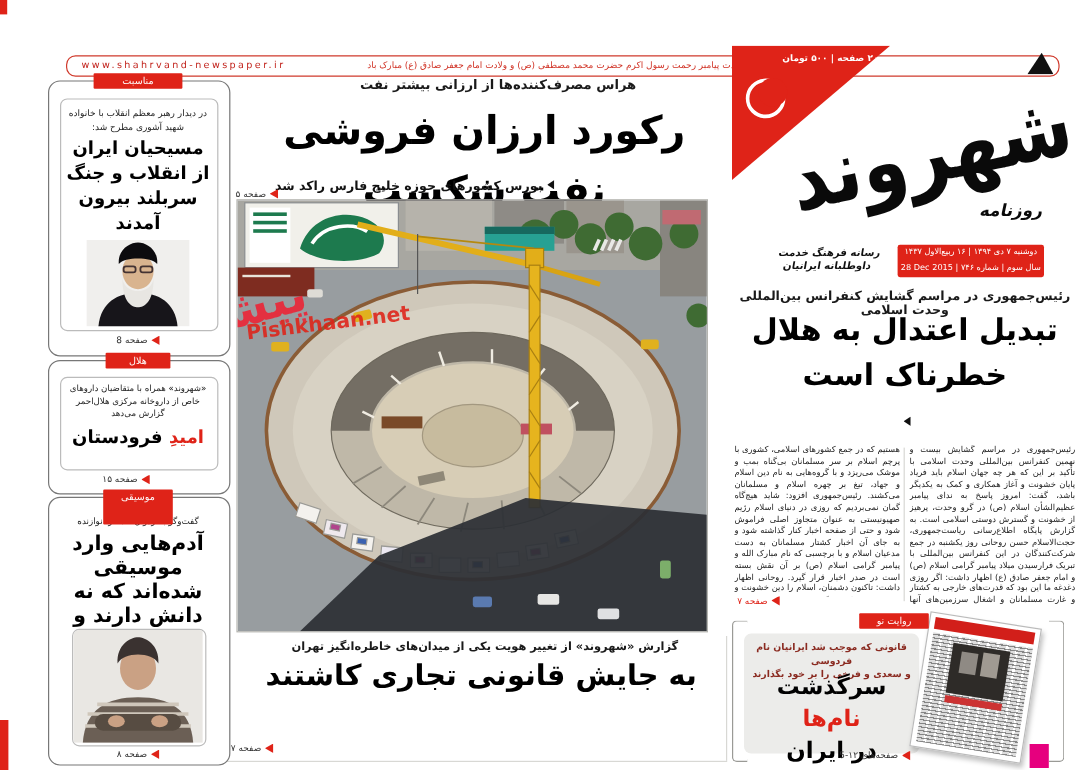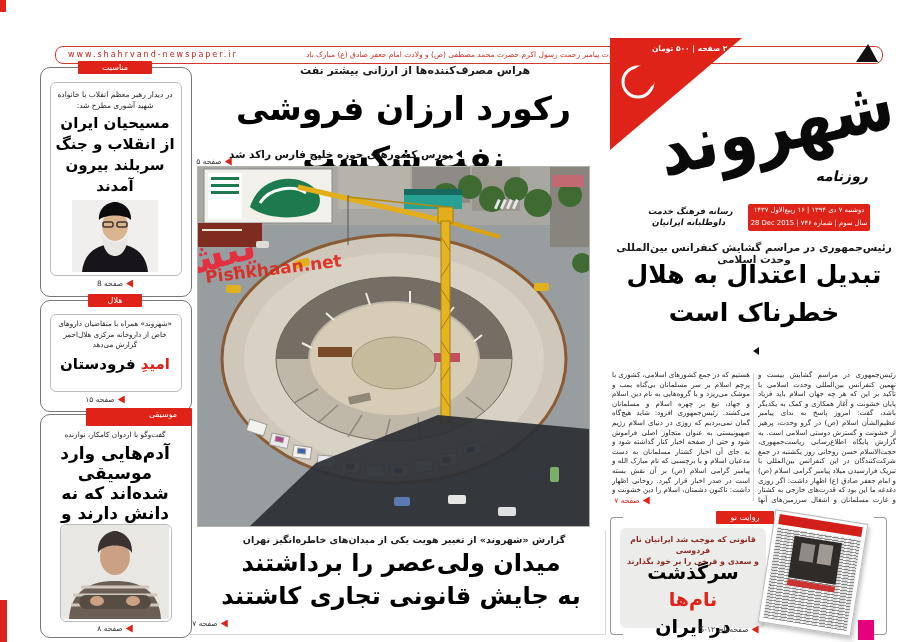--- a/index.html
+++ b/index.html
@@ -212,21 +212,20 @@
   <div class="abs bodytxt" style="left:758px;top:371px;width:138px;height:133px;overflow:hidden;">رئیس‌جمهوری در مراسم گشایش بیست و نهمین کنفرانس بین‌المللی وحدت اسلامی با تأکید بر این که هر چه جهان اسلام باید فریاد پایان خشونت و آغاز همکاری و کمک به یکدیگر باشد، گفت: امروز پاسخ به ندای پیامبر عظیم‌الشأن اسلام (ص) در گرو وحدت، پرهیز از خشونت و گسترش دوستی اسلامی است. به گزارش پایگاه اطلاع‌رسانی ریاست‌جمهوری، حجت‌الاسلام حسن روحانی روز یکشنبه در جمع شرکت‌کنندگان در این کنفرانس بین‌المللی با تبریک فرارسیدن میلاد پیامبر گرامی اسلام (ص) و امام جعفر صادق (ع) اظهار داشت: اگر روزی دغدغه ما این بود که قدرت‌های خارجی به کشتار و غارت مسلمانان و اشغال سرزمین‌های آنها می‌پرداختند، امروز شاهد</div>
   <div class="abs bodytxt" style="left:612px;top:371px;width:138px;height:126px;overflow:hidden;">هستیم که در جمع کشورهای اسلامی، کشوری با پرچم اسلام بر سر مسلمانان بی‌گناه بمب و موشک می‌ریزد و با گروه‌هایی به نام دین اسلام و جهاد، تیغ بر چهره اسلام و مسلمانان می‌کشند. رئیس‌جمهوری افزود: شاید هیچ‌گاه گمان نمی‌بردیم که روزی در دنیای اسلام رژیم صهیونیستی به عنوان متجاوز اصلی فراموش شود و حتی از صفحه اخبار کنار گذاشته شود و به جای آن اخبار کشتار مسلمانان به دست مدعیان اسلام و با برچسبی که نام مبارک الله و پیامبر گرامی اسلام (ص) بر آن نقش بسته است در صدر اخبار قرار گیرد. روحانی اظهار داشت: تاکنون دشمنان، اسلام را دین خشونت و خونریزی معرفی می‌کردند.</div>
   <div class="abs hairline" style="left:753px;top:373px;width:1px;height:128px;"></div>
   <div class="abs pageref" style="left:612px;top:496px;width:40px;color:#df2318;">
     <span class="flag"></span>
     <span>صفحه ۷</span>
   </div>
 
   <div class="abs fa b c kicker" style="left:198px;top:534px;width:412px;font-size:9.5px;">گزارش «شهروند» از تغییر هویت یکی از میدان‌های خاطره‌انگیز تهران</div>
   <div class="abs fa b c" style="left:195px;top:547px;width:412px;font-size:24px;line-height:33px;color:#000;">
-    <div>میدان ولی‌عصر را برداشتند</div>
     <div>به جایش قانونی تجاری کاشتند</div>
   </div>
   <div class="abs pageref" style="left:186px;top:619px;width:44px;">
     <span class="flag"></span>
     <span>صفحه ۱۷</span>
   </div>
   <div class="abs hairline" style="left:605px;top:530px;width:1px;height:104px;"></div>
   <div class="abs hairline" style="left:186px;top:634px;width:420px;height:1px;"></div>
 
   <div class="abs" style="left:610px;top:513px;width:278px;height:126px;">
@@ -283,21 +282,21 @@
   <div class="abs fa c b" style="left:54px;top:355px;width:122px;font-size:15px;color:#000;">
     <span class="red">امیدِ</span>
     <span>فرودستان</span>
   </div>
   <div class="abs pageref" style="left:40px;top:395px;width:130px;">
     <span class="flag"></span>
     <span>صفحه ۱۵</span>
   </div>
 
   <div class="abs boxframe" style="left:40px;top:414px;width:150px;height:222px;"></div>
-  <div class="abs tab fa" style="left:86px;top:408px;width:58px;height:18px;padding-left:48px;">موسیقی</div>
+  <div class="abs tab fa" style="left:86px;top:408px;width:58px;height:29px;">موسیقی</div>
   <div class="abs fa c" style="left:50px;top:430px;width:130px;font-size:7.3px;color:#222;">گفت‌وگو با اردوان کامکار، نوازنده</div>
   <div class="abs fa c b" style="left:52px;top:443px;width:126px;font-size:17px;line-height:20px;color:#000;">آدم‌هایی وارد موسیقی شده‌اند که نه دانش دارند و نه اخلاق</div>
   <div class="abs innerframe" style="left:60px;top:524px;width:110px;height:96px;overflow:hidden;">
     <svg width="108" height="94" viewBox="0 0 108 94">
       <rect width="108" height="94" fill="#e9e7e3"></rect>
       <path d="M8,94 C10,66 28,56 54,56 C80,56 98,66 100,94 Z" fill="#6b5f55"></path>
       <g stroke="#cfc7bb" stroke-width="3">
         <path d="M10,80 L98,80" fill="none"></path>
         <path d="M12,70 L96,70" fill="none"></path>
         <path d="M20,62 L88,62" fill="none"></path>

